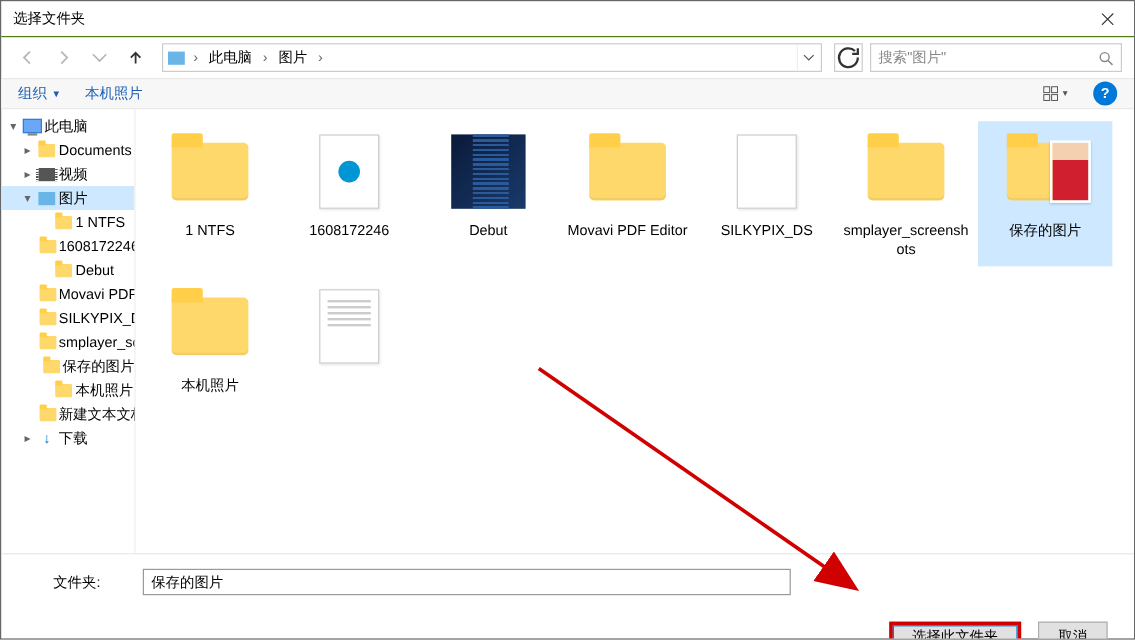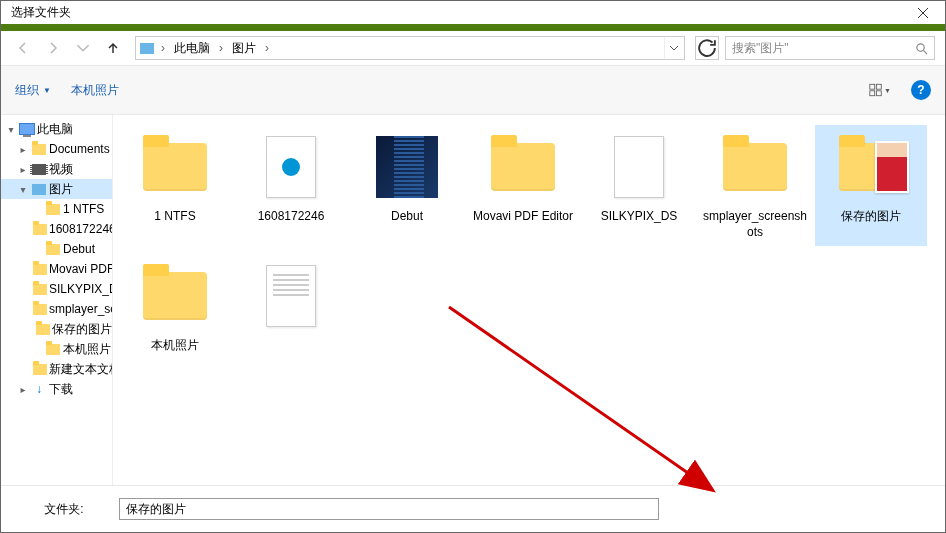--- a/index.html
+++ b/index.html
@@ -1,37 +1,37 @@
 <!DOCTYPE html>
 <html><head>
 <meta charset="utf-8">
 <style>
 * { box-sizing: border-box; margin: 0; padding: 0; font-family: "Microsoft YaHei", "Segoe UI", sans-serif; font-size: 12px; }
 body { width: 946px; height: 533px; background: #fff; border: 1px solid #666; overflow: hidden; position: relative; }
 
-.titlebar { height: 30px; display: flex; align-items: center; padding: 0 0 0 10px; border-bottom: 7px solid #4d7c0f; }
+.titlebar { height: 30px; display: flex; align-items: center; padding: 0 0 0 10px; border-bottom: 1px solid #4d7c0f; }
 .titlebar .title { flex: 1; }
 .titlebar .close { width: 45px; height: 30px; display: flex; align-items: center; justify-content: center; cursor: pointer; }
 .titlebar .close svg { width: 10px; height: 10px; }
 
 .navbar { height: 34px; display: flex; align-items: center; padding: 0 10px; gap: 6px; }
 .nav-btn { width: 24px; height: 24px; display: flex; align-items: center; justify-content: center; cursor: pointer; }
 .nav-btn.disabled { opacity: .35; cursor: default; }
 .nav-btn svg { width: 14px; height: 14px; }
 .breadcrumb { flex: 1; height: 24px; border: 1px solid #ccc; display: flex; align-items: center; padding: 0 2px; gap: 2px; margin: 0 4px; }
 .bc-icon { width: 18px; height: 18px; display: flex; align-items: center; justify-content: center; }
 .bc-sep { color: #666; padding: 0 3px; }
 .bc-item { padding: 2px 4px; cursor: pointer; }
 .bc-spacer { flex: 1; }
 .bc-drop { width: 18px; display: flex; align-items: center; justify-content: center; cursor: pointer; border-left: 1px solid #eee; height: 100%; }
 .refresh { width: 24px; height: 24px; border: 1px solid #ccc; display: flex; align-items: center; justify-content: center; cursor: pointer; }
 .searchbox { width: 210px; height: 24px; border: 1px solid #ccc; display: flex; align-items: center; padding: 0 6px; gap: 6px; color: #888; }
 .searchbox .ph { flex: 1; }
 
-.toolbar { height: 50px; background: #f7f7f7; border-top: 1px solid #e8e8e8; border-bottom: 1px solid #e8e8e8; display: flex; align-items: center; padding: 0 14px; gap: 20px; color: #1a5fb4; }
+.toolbar { height: 26px; background: #f7f7f7; border-top: 1px solid #e8e8e8; border-bottom: 1px solid #e8e8e8; display: flex; align-items: center; padding: 0 14px; gap: 20px; color: #1a5fb4; }
 .tool-item { display: flex; align-items: center; gap: 4px; cursor: pointer; }
 .tool-item .drop { font-size: 8px; }
 .tool-spacer { flex: 1; }
 .view-btn { width: 22px; height: 22px; display: flex; align-items: center; justify-content: center; cursor: pointer; color: #555; }
 .help { width: 20px; height: 20px; border-radius: 50%; background: #0078d7; color: #fff; display: flex; align-items: center; justify-content: center; font-weight: bold; cursor: pointer; }
 
 .body { display: flex; height: 370px; }
 .tree { width: 112px; border-right: 1px solid #eee; overflow: hidden; padding-top: 4px; }
 .tree-row { display: flex; align-items: center; height: 20px; padding-left: 4px; gap: 2px; cursor: pointer; white-space: nowrap; }
 .tree-row.active { background: #cde8ff; }

